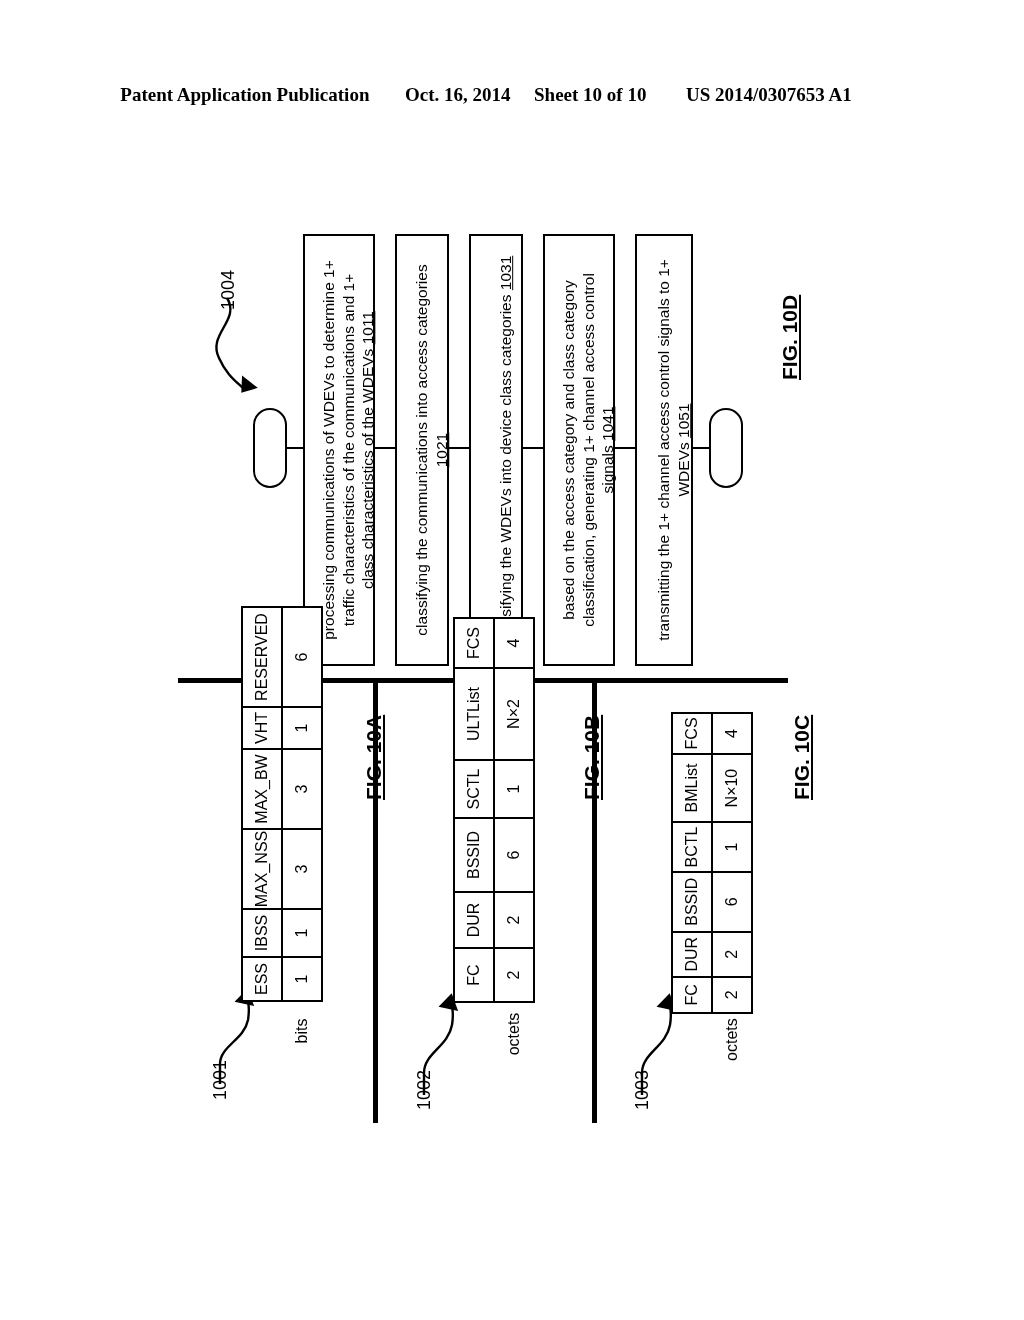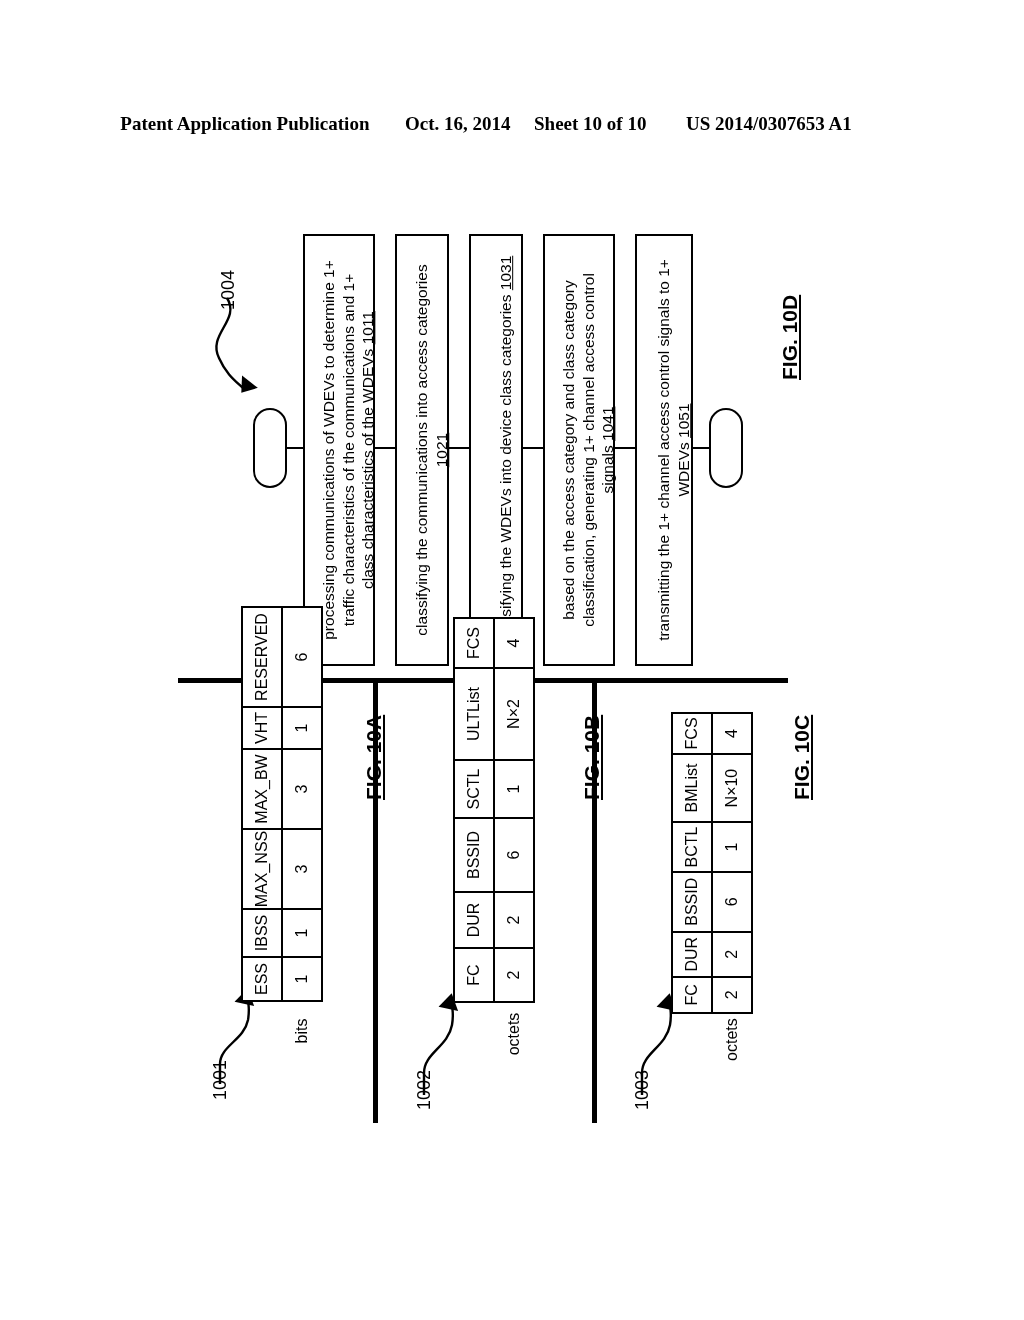--- a/index.html
+++ b/index.html
@@ -21,21 +21,20 @@
     position: absolute;
     top: 84px;
     left: 0;
     width: 972px;
     text-align: center;
     font-family: "Liberation Serif", serif;
     font-weight: bold;
     font-size: 19px;
     letter-spacing: 0px;
     white-space: nowrap;
-    margin-top: 29px;
   }
   #page-header span { display: inline-block; }
   .hdr-gap-a { width: 26px; }
   .hdr-gap-b { width: 14px; }
   .hdr-gap-c { width: 30px; }
 
   
   #drawing {
     position: absolute;
     left: 0;

